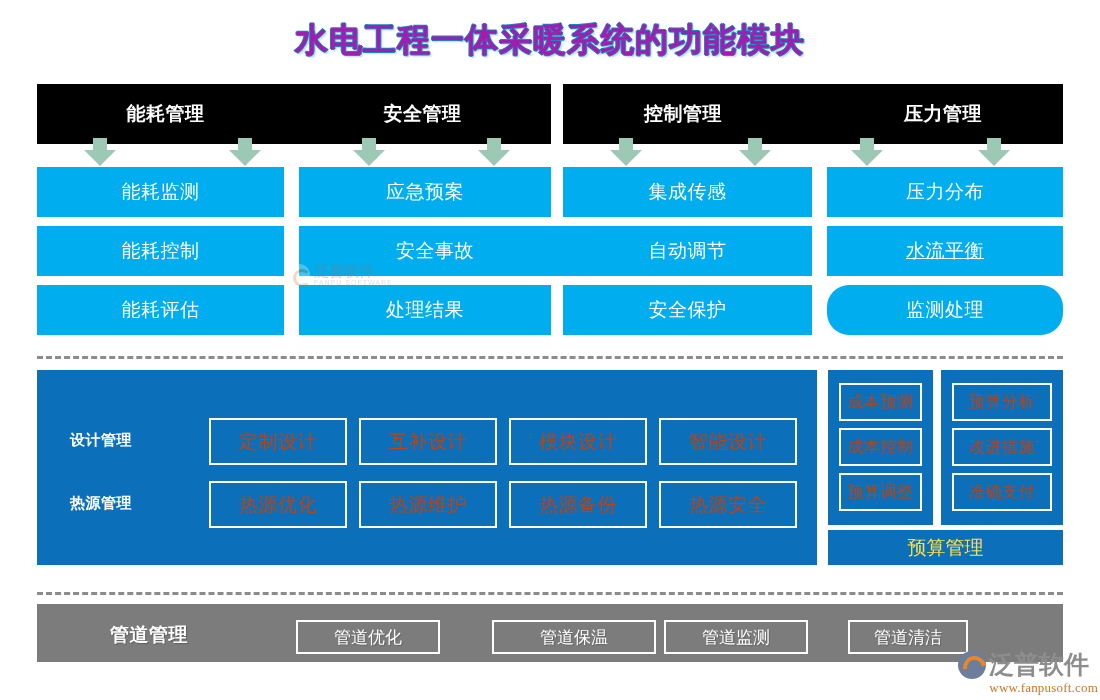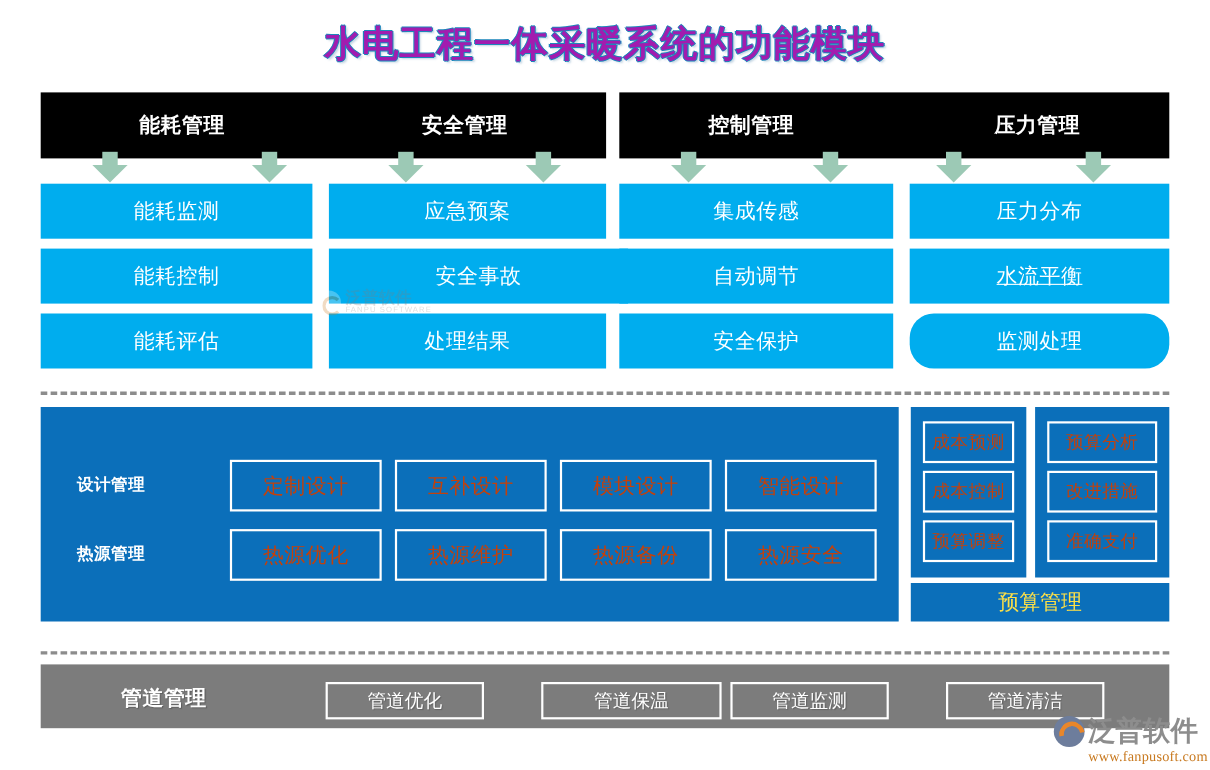--- a/index.html
+++ b/index.html
@@ -370,21 +370,21 @@
     <span class="pb-label">预算管理</span>
   </div>
 
   <div class="dash-sep" id="sep-2"></div>
 
   <div id="gray-bar"></div>
   <div id="gray-bar-label">管道管理</div>
   <div class="gray-box" style="left:296px; width:144px;">管道优化</div>
   <div class="gray-box" style="left:492px; width:164px;">管道保温</div>
   <div class="gray-box" style="left:664px; width:144px;">管道监测</div>
-  <div class="gray-box" style="left:848px; width:144px;margin-left:12px;">管道清洁</div>
+  <div class="gray-box" style="left:848px; width:120px;">管道清洁</div>
 
   <div id="brand-logo">
     <div class="logo-row">
       <div class="logo-mark"></div>
       <div class="logo-cn">泛普软件</div>
     </div>
     <div class="logo-url">www.fanpusoft.com</div>
   </div>
 
 </div>

